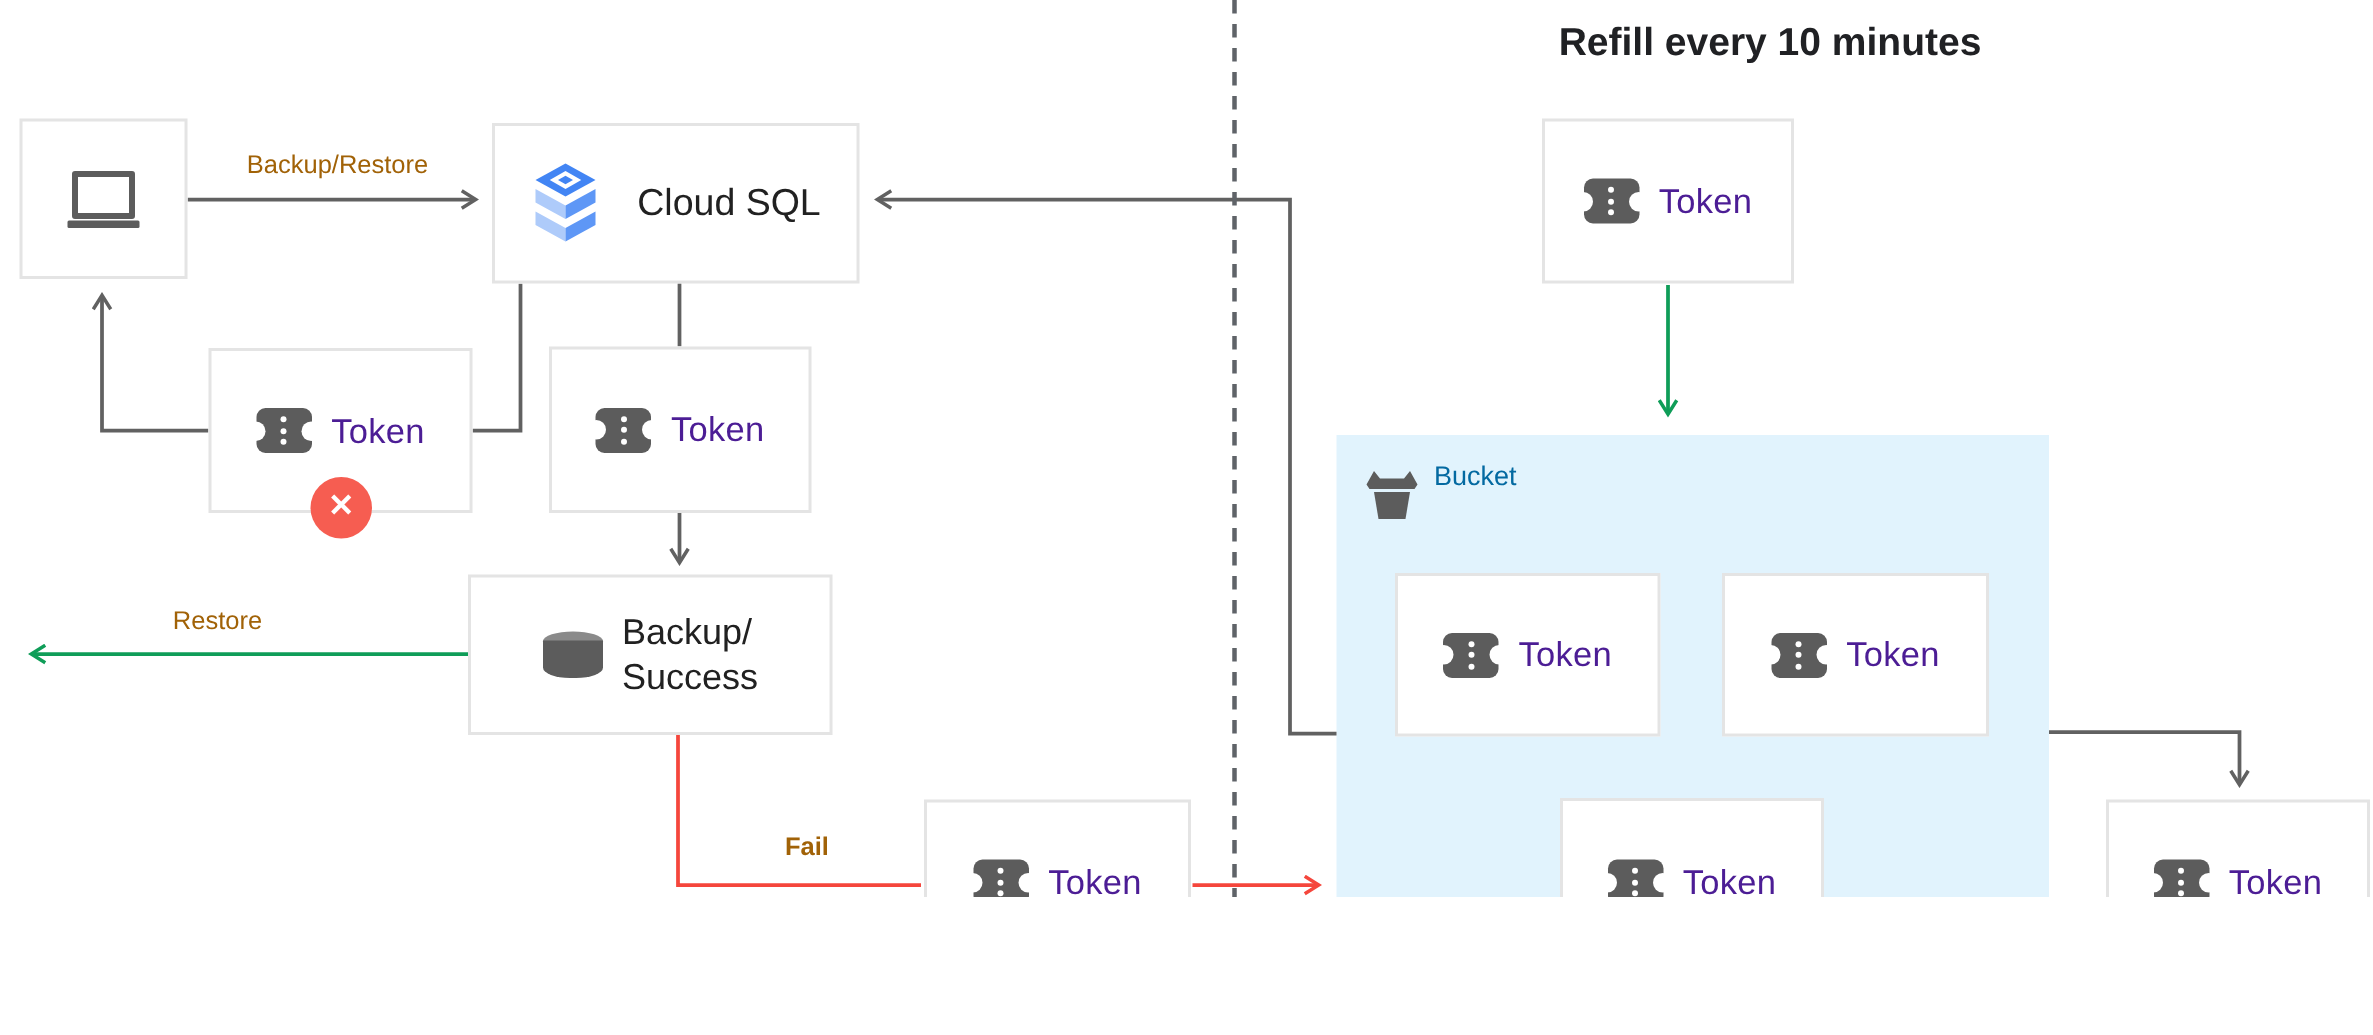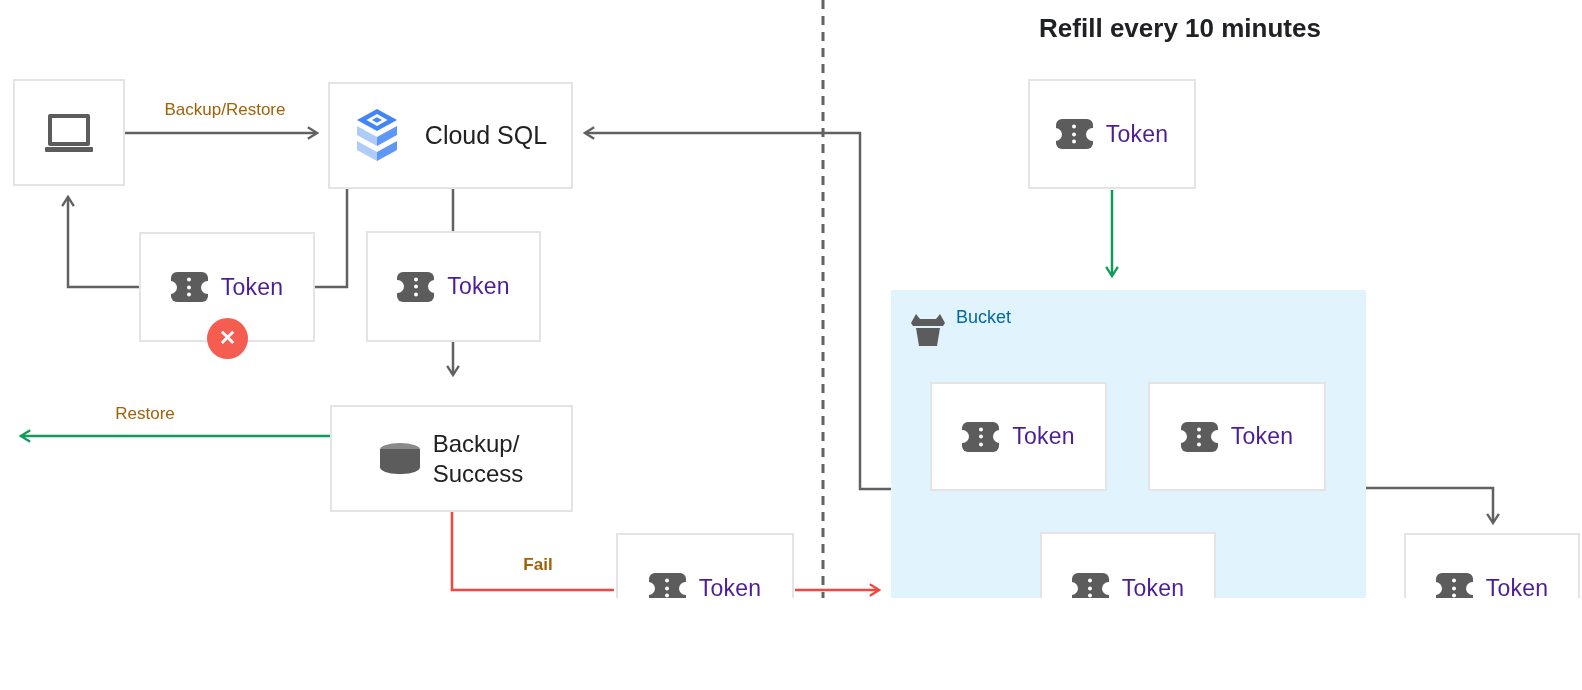--- a/index.html
+++ b/index.html
@@ -133,21 +133,21 @@
         <div class="notch r"></div>
       <div class="dots">
           <div class="dot"></div>
           <div class="dot"></div>
           <div class="dot"></div>
         </div>
     </div>
     <span class="node-label">Token</span>
   </div>
 
-  <div class="node" style="left:330px; top:383px; width:243px; height:107px;margin-top:22px;">
+  <div class="node" style="left:312px; top:383px; width:243px; height:107px;">
     <div class="db-icon">
         <div class="top"></div>
         <div class="bot"></div>
       </div>
     <div class="two-line">
       <div>Backup/</div>
       <div>Success</div>
     </div>
   </div>
 

